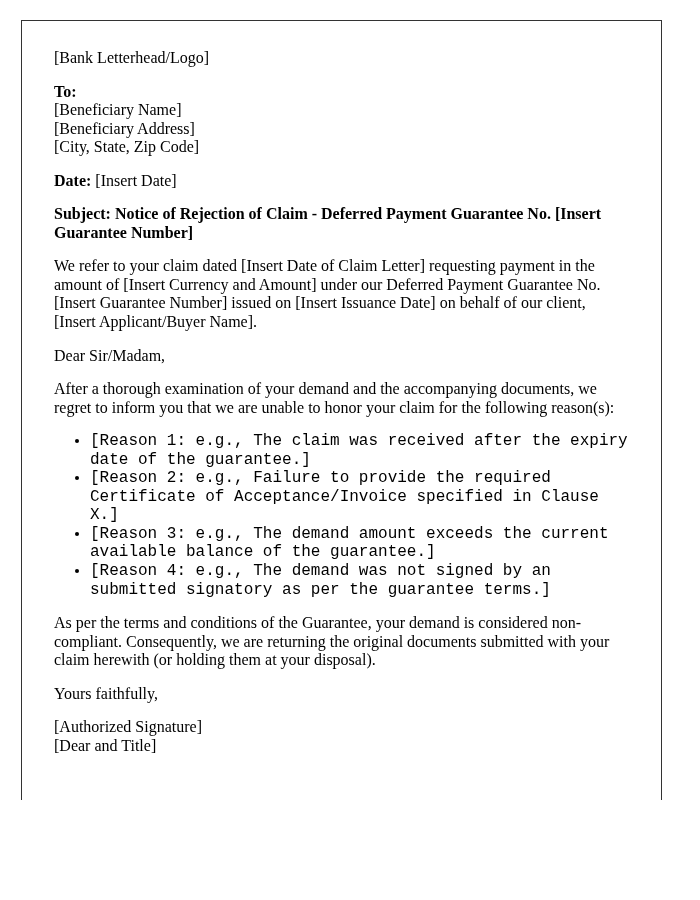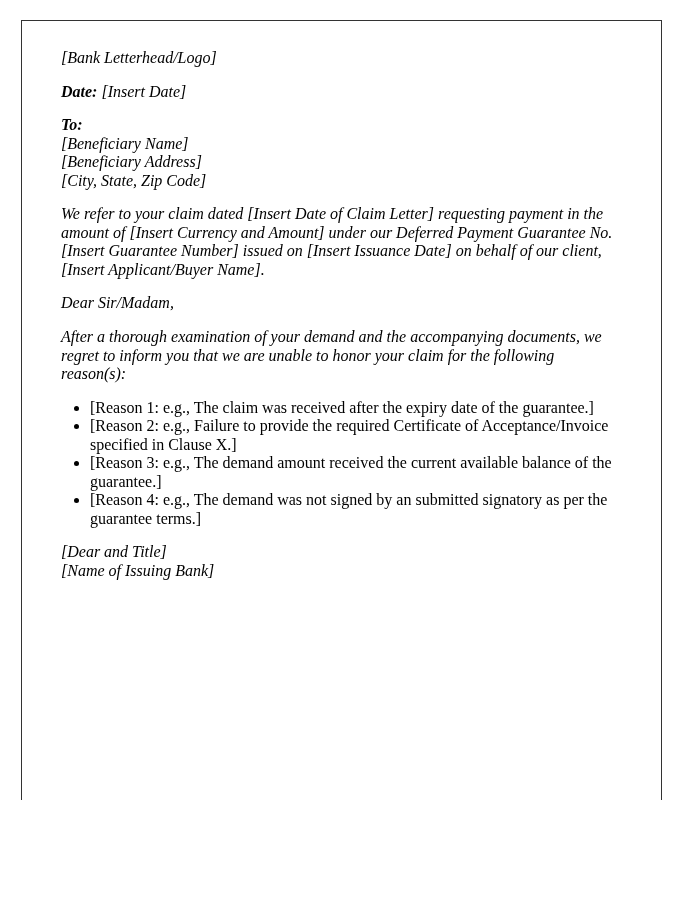--- a/index.html
+++ b/index.html
@@ -21,70 +21,73 @@
     border-bottom: none;
     padding: 13px 28px 0 28px;
     overflow: hidden;
     font-family: "Liberation Serif", "DejaVu Serif", serif;
     font-size: 16px;
     line-height: 1.16;
     color: #000000;
     background: #ffffff;
   }
   .letter-page p {
-    margin: 15px 11px;
-    font-style: italic;
+    margin: 15px 4px;
   }
   .letter-page ul {
     margin: 15px 0;
     padding-left: 40px;
     list-style-type: disc;
   }
   .letter-page li {
     margin: 0;
     padding: 0;
+    font-family: Liberation Mono, monospace;
   }
   .bold {
     font-weight: bold;
   }
   .line {
     display: block;
   }
 </style>
 </head>
 <body>
 
 <div class="letter-page">
 
   <p>[Bank Letterhead/Logo]</p>
 
-  <p><span class="bold">Date:</span> <span>[Insert Date]</span></p>
-
   <p>
     <span class="line bold">To:</span>
     <span class="line">[Beneficiary Name]</span>
     <span class="line">[Beneficiary Address]</span>
     <span class="line">[City, State, Zip Code]</span>
   </p>
 
+  <p><span class="bold">Date:</span> <span>[Insert Date]</span></p>
+
+  <p class="bold">Subject: Notice of Rejection of Claim - Deferred Payment Guarantee No. [Insert Guarantee Number]</p>
 
   <p>We refer to your claim dated [Insert Date of Claim Letter] requesting payment in the amount of [Insert Currency and Amount] under our Deferred Payment Guarantee No. [Insert Guarantee Number] issued on [Insert Issuance Date] on behalf of our client, [Insert Applicant/Buyer Name].</p>
 
   <p>Dear Sir/Madam,</p>
 
   <p>After a thorough examination of your demand and the accompanying documents, we regret to inform you that we are unable to honor your claim for the following reason(s):</p>
 
   <ul>
     <li>[Reason 1: e.g., The claim was received after the expiry date of the guarantee.]</li>
     <li>[Reason 2: e.g., Failure to provide the required Certificate of Acceptance/Invoice specified in Clause X.]</li>
-    <li>[Reason 3: e.g., The demand amount received the current available balance of the guarantee.]</li>
+    <li>[Reason 3: e.g., The demand amount exceeds the current available balance of the guarantee.]</li>
     <li>[Reason 4: e.g., The demand was not signed by an submitted signatory as per the guarantee terms.]</li>
   </ul>
 
+  <p>As per the terms and conditions of the Guarantee, your demand is considered non-compliant. Consequently, we are returning the original documents submitted with your claim herewith (or holding them at your disposal).</p>
 
 
+  <p>Yours faithfully,</p>
 
   <p>
+    <span class="line">[Authorized Signature]</span>
     <span class="line">[Dear and Title]</span>
-    <span class="line">[Name of Issuing Bank]</span>
   </p>
 
 </div>
 
 </body></html>

